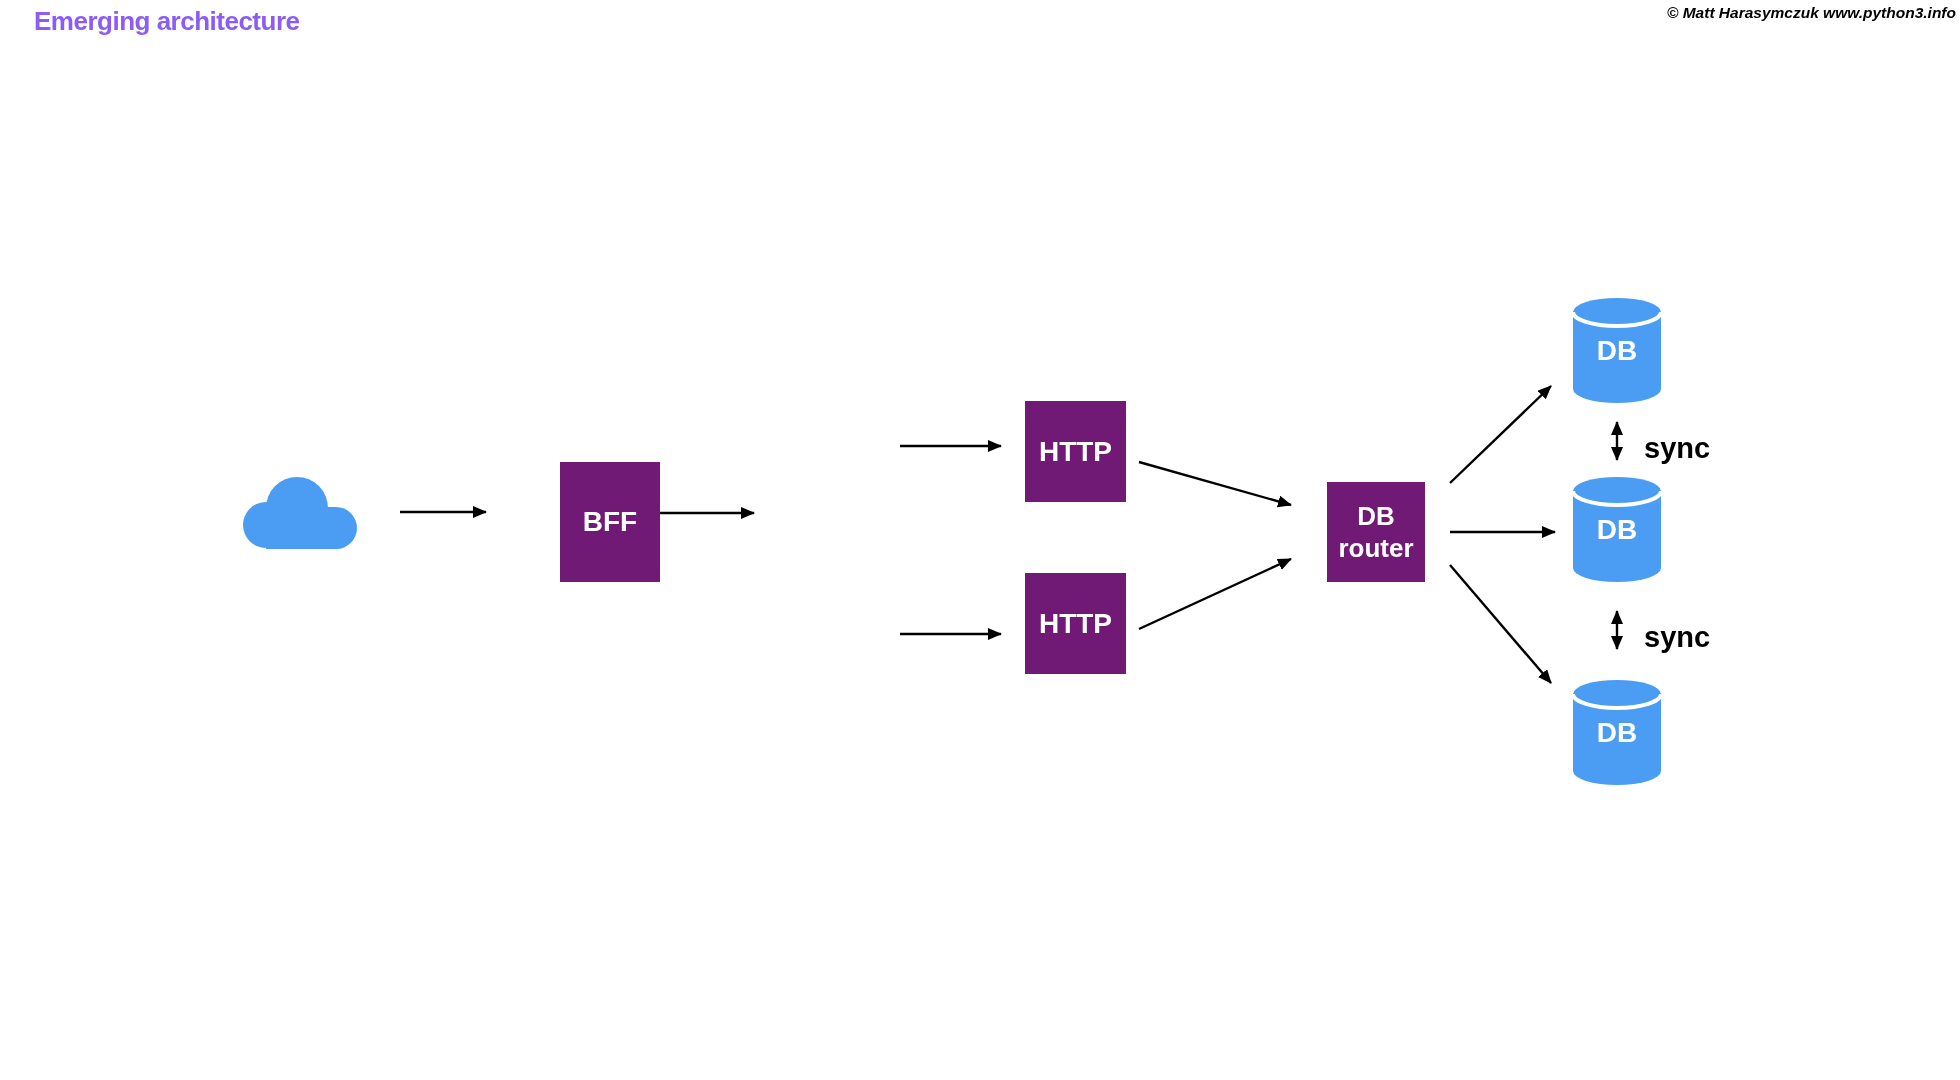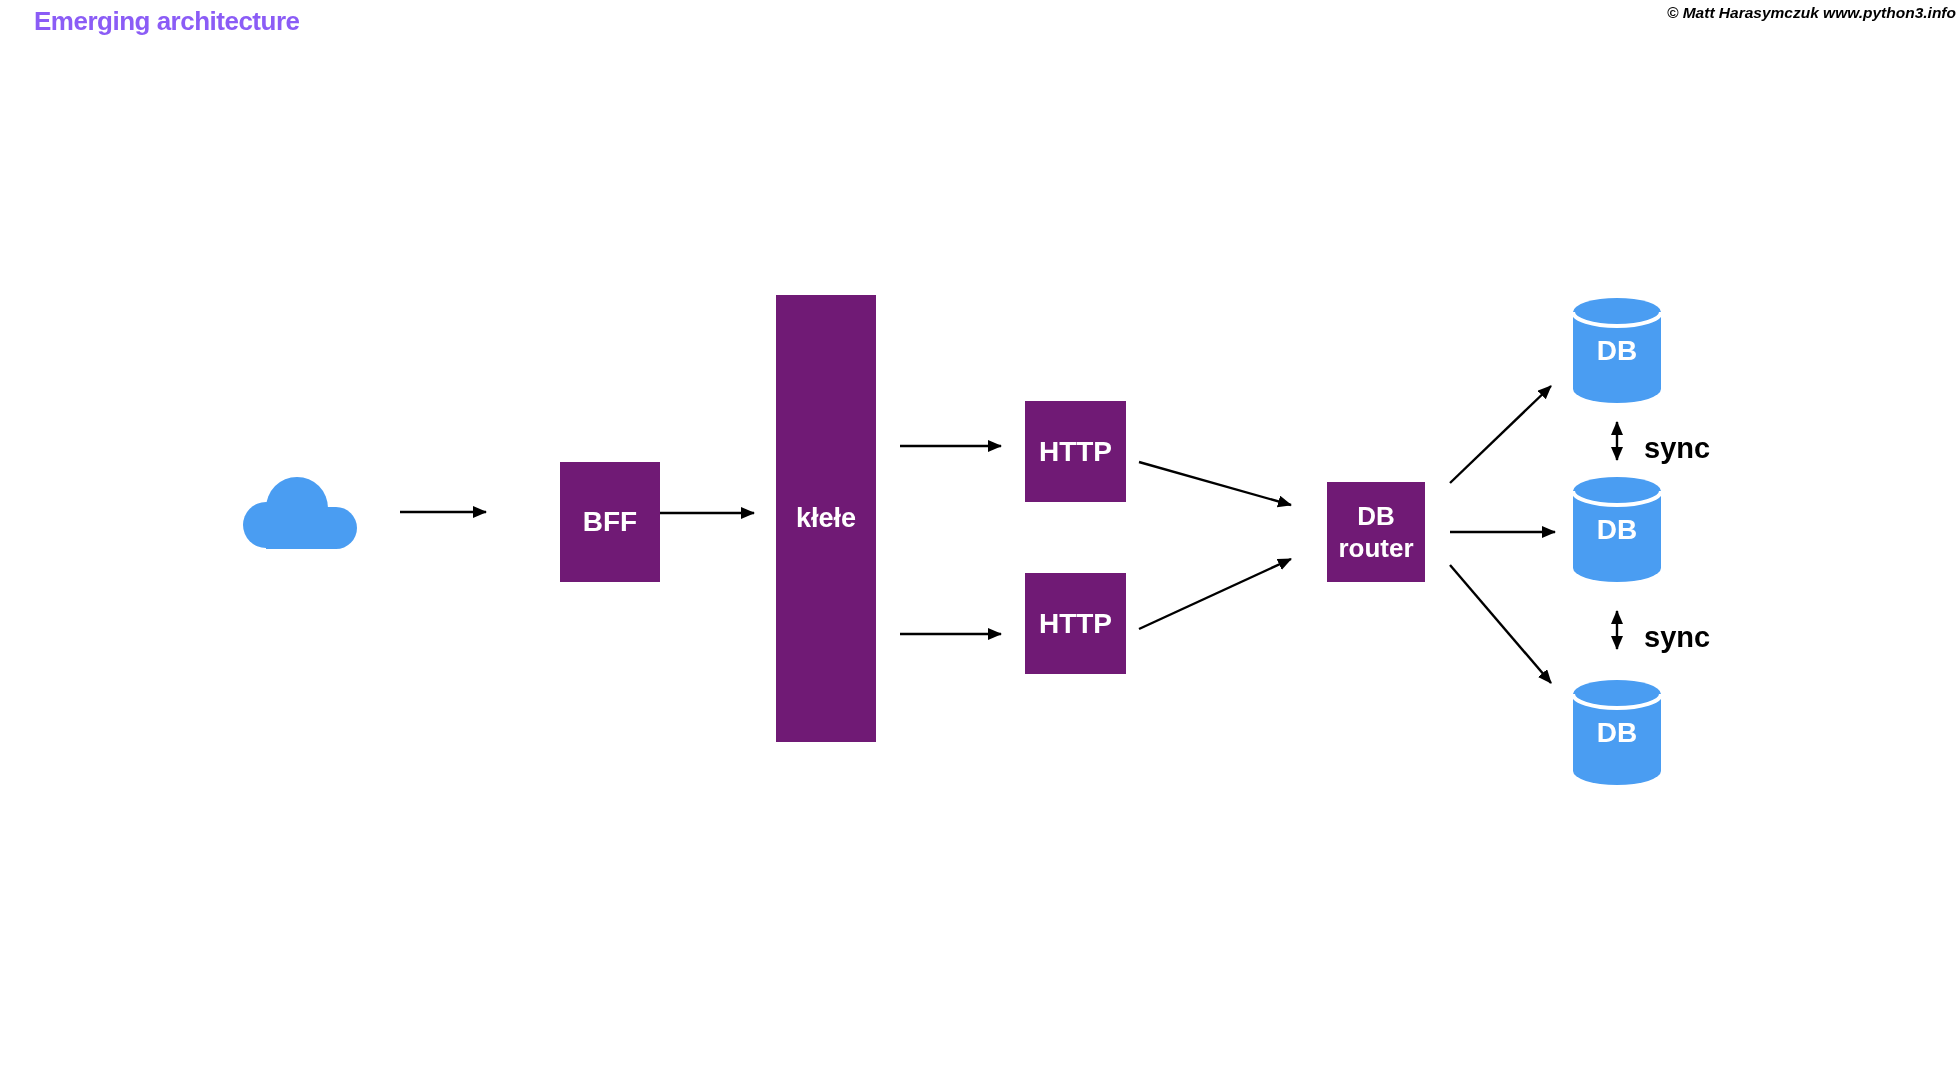--- a/index.html
+++ b/index.html
@@ -124,21 +124,20 @@
       <g fill="#4A9DF2">
         <circle cx="24" cy="48" r="23"></circle>
         <circle cx="55" cy="31" r="31"></circle>
         <circle cx="94" cy="51" r="21"></circle>
         <rect x="24" y="30" width="70" height="42"></rect>
       </g>
     </svg>
   </div>
 
   <div class="node" id="node-bff">BFF</div>
-  <div class="node" id="node-klele">kłełe</div>
   <div class="node" id="node-http-top">HTTP</div>
   <div class="node" id="node-http-bottom">HTTP</div>
   <div class="node" id="node-db-router">DB
 router</div>
 
   <div class="cyl" id="node-db-top">
     <svg width="88" height="107" viewBox="0 0 88 107">
       <path d="M0,15 A44,14 0 0 1 88,15 L88,92 A44,14 0 0 1 0,92 Z" fill="#4A9DF2"></path>
       <path d="M0,15 A44,14 0 0 0 88,15" fill="none" stroke="#ffffff" stroke-width="4"></path>
     </svg>

